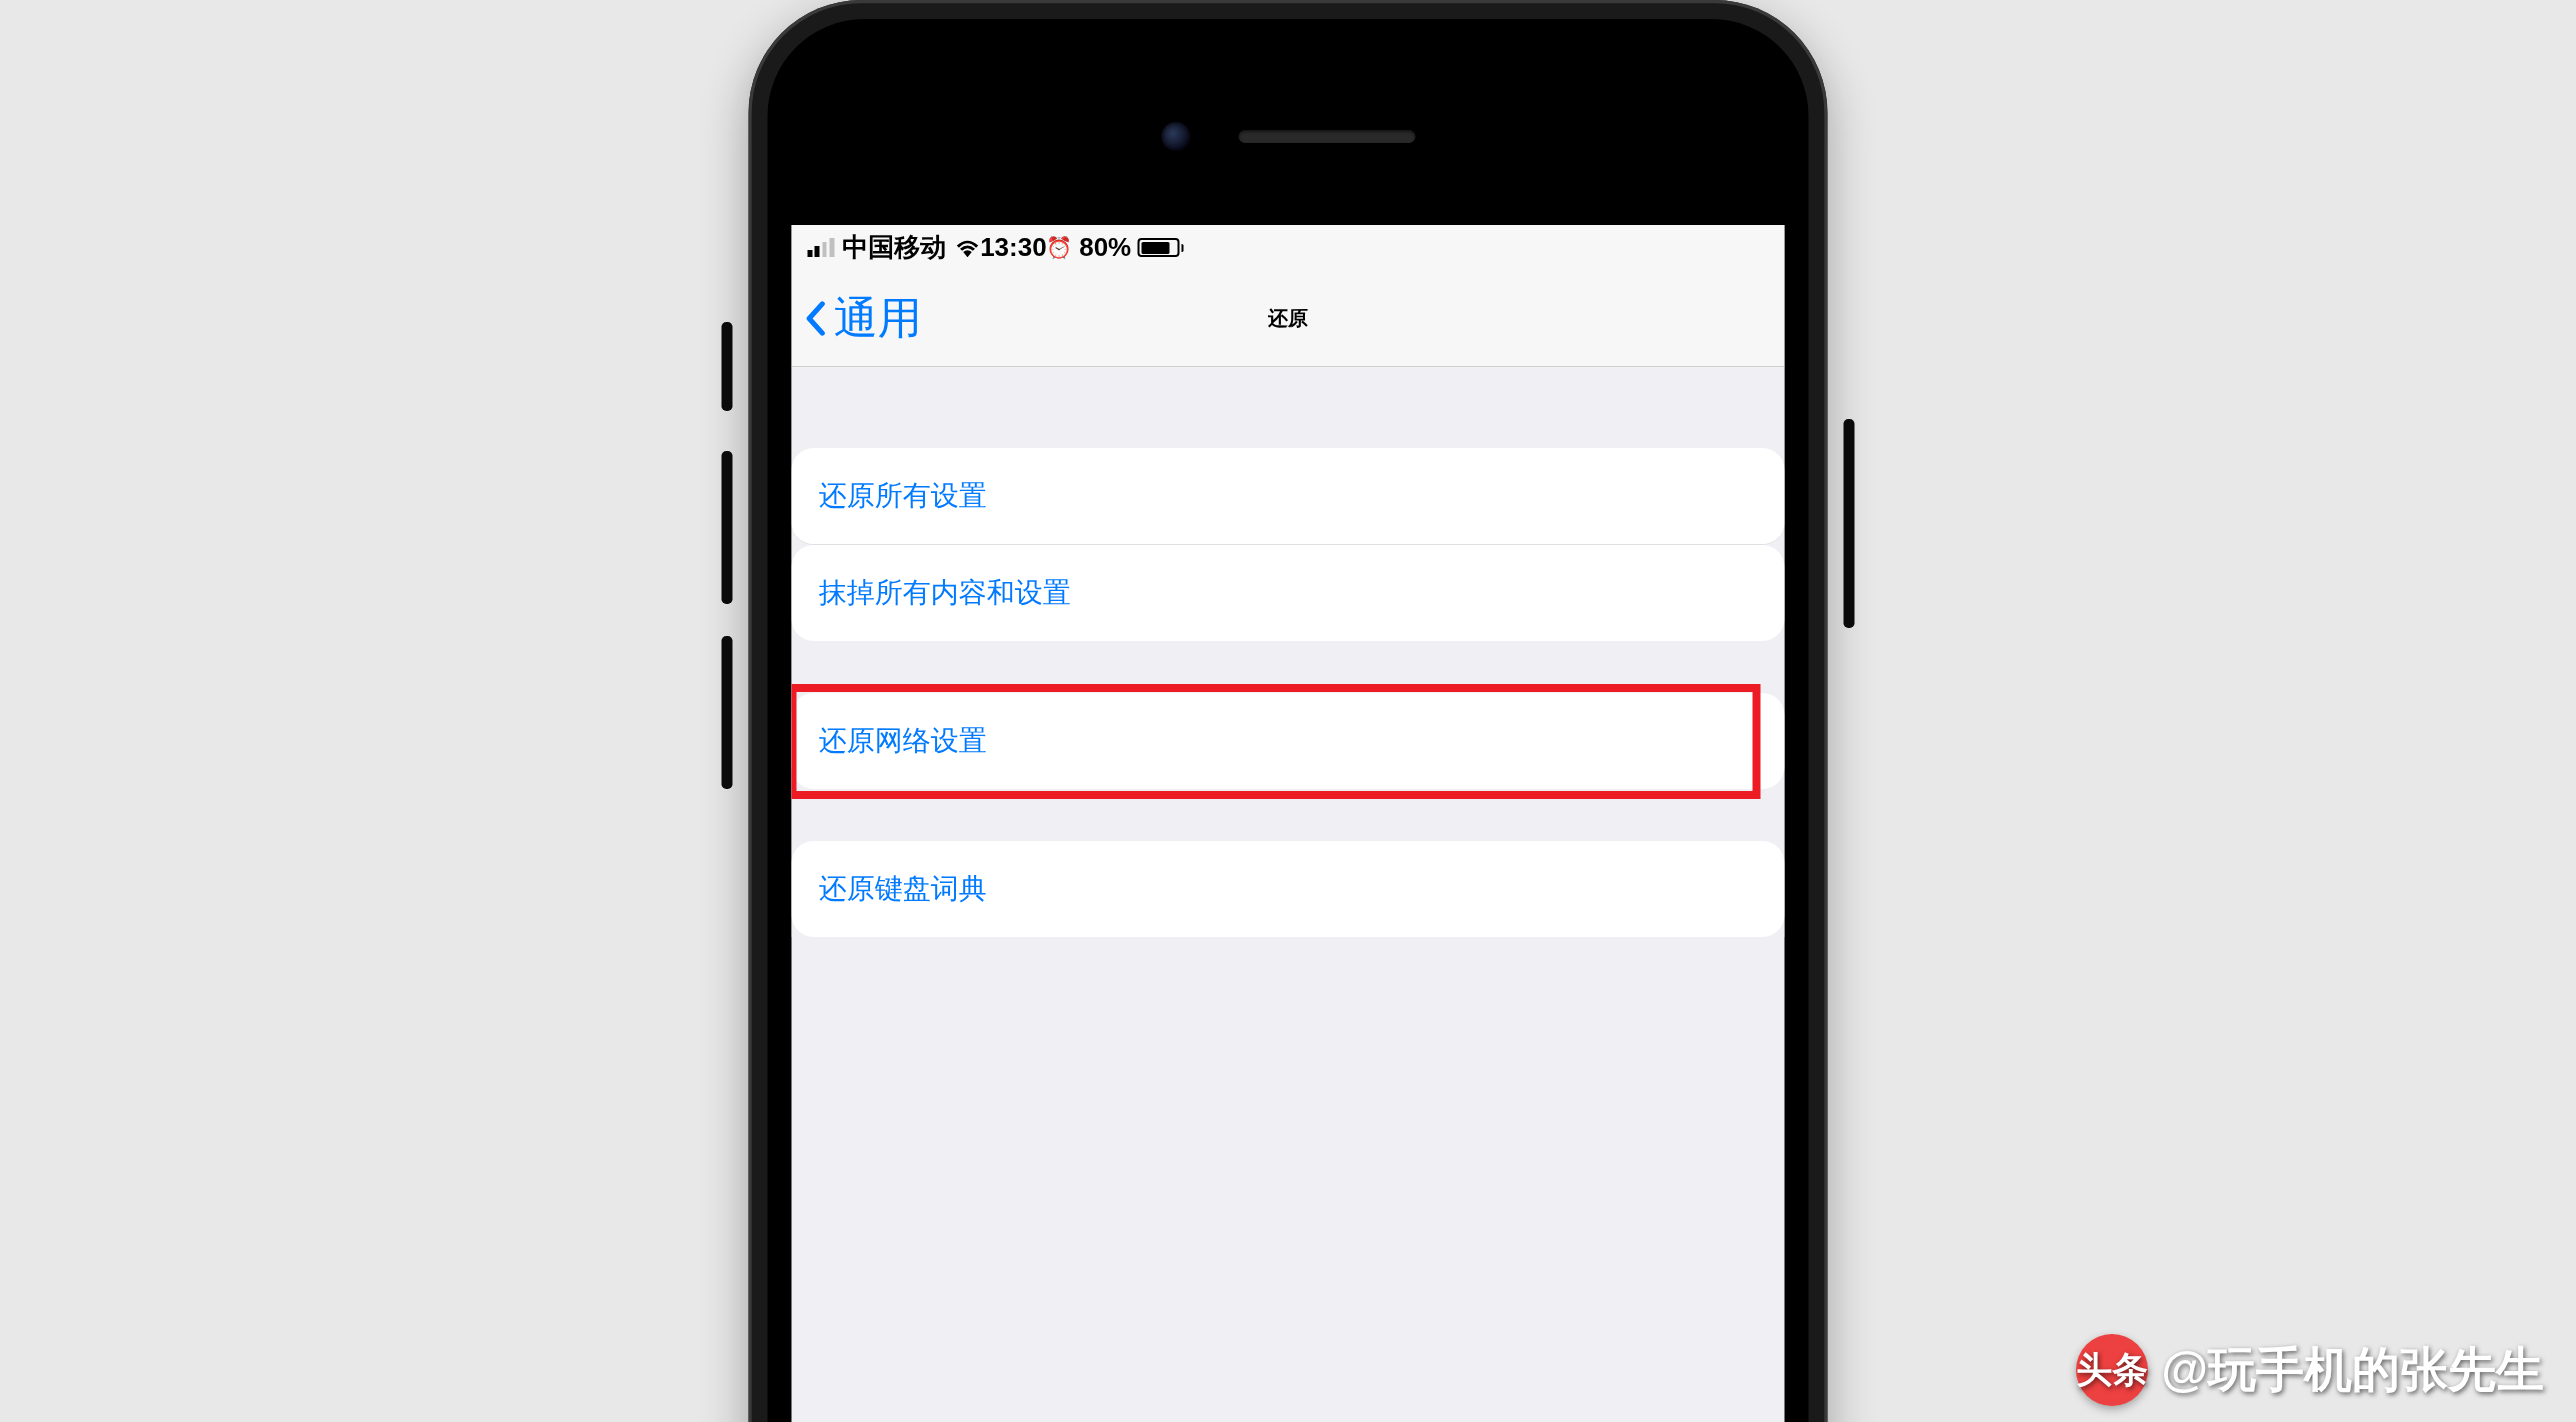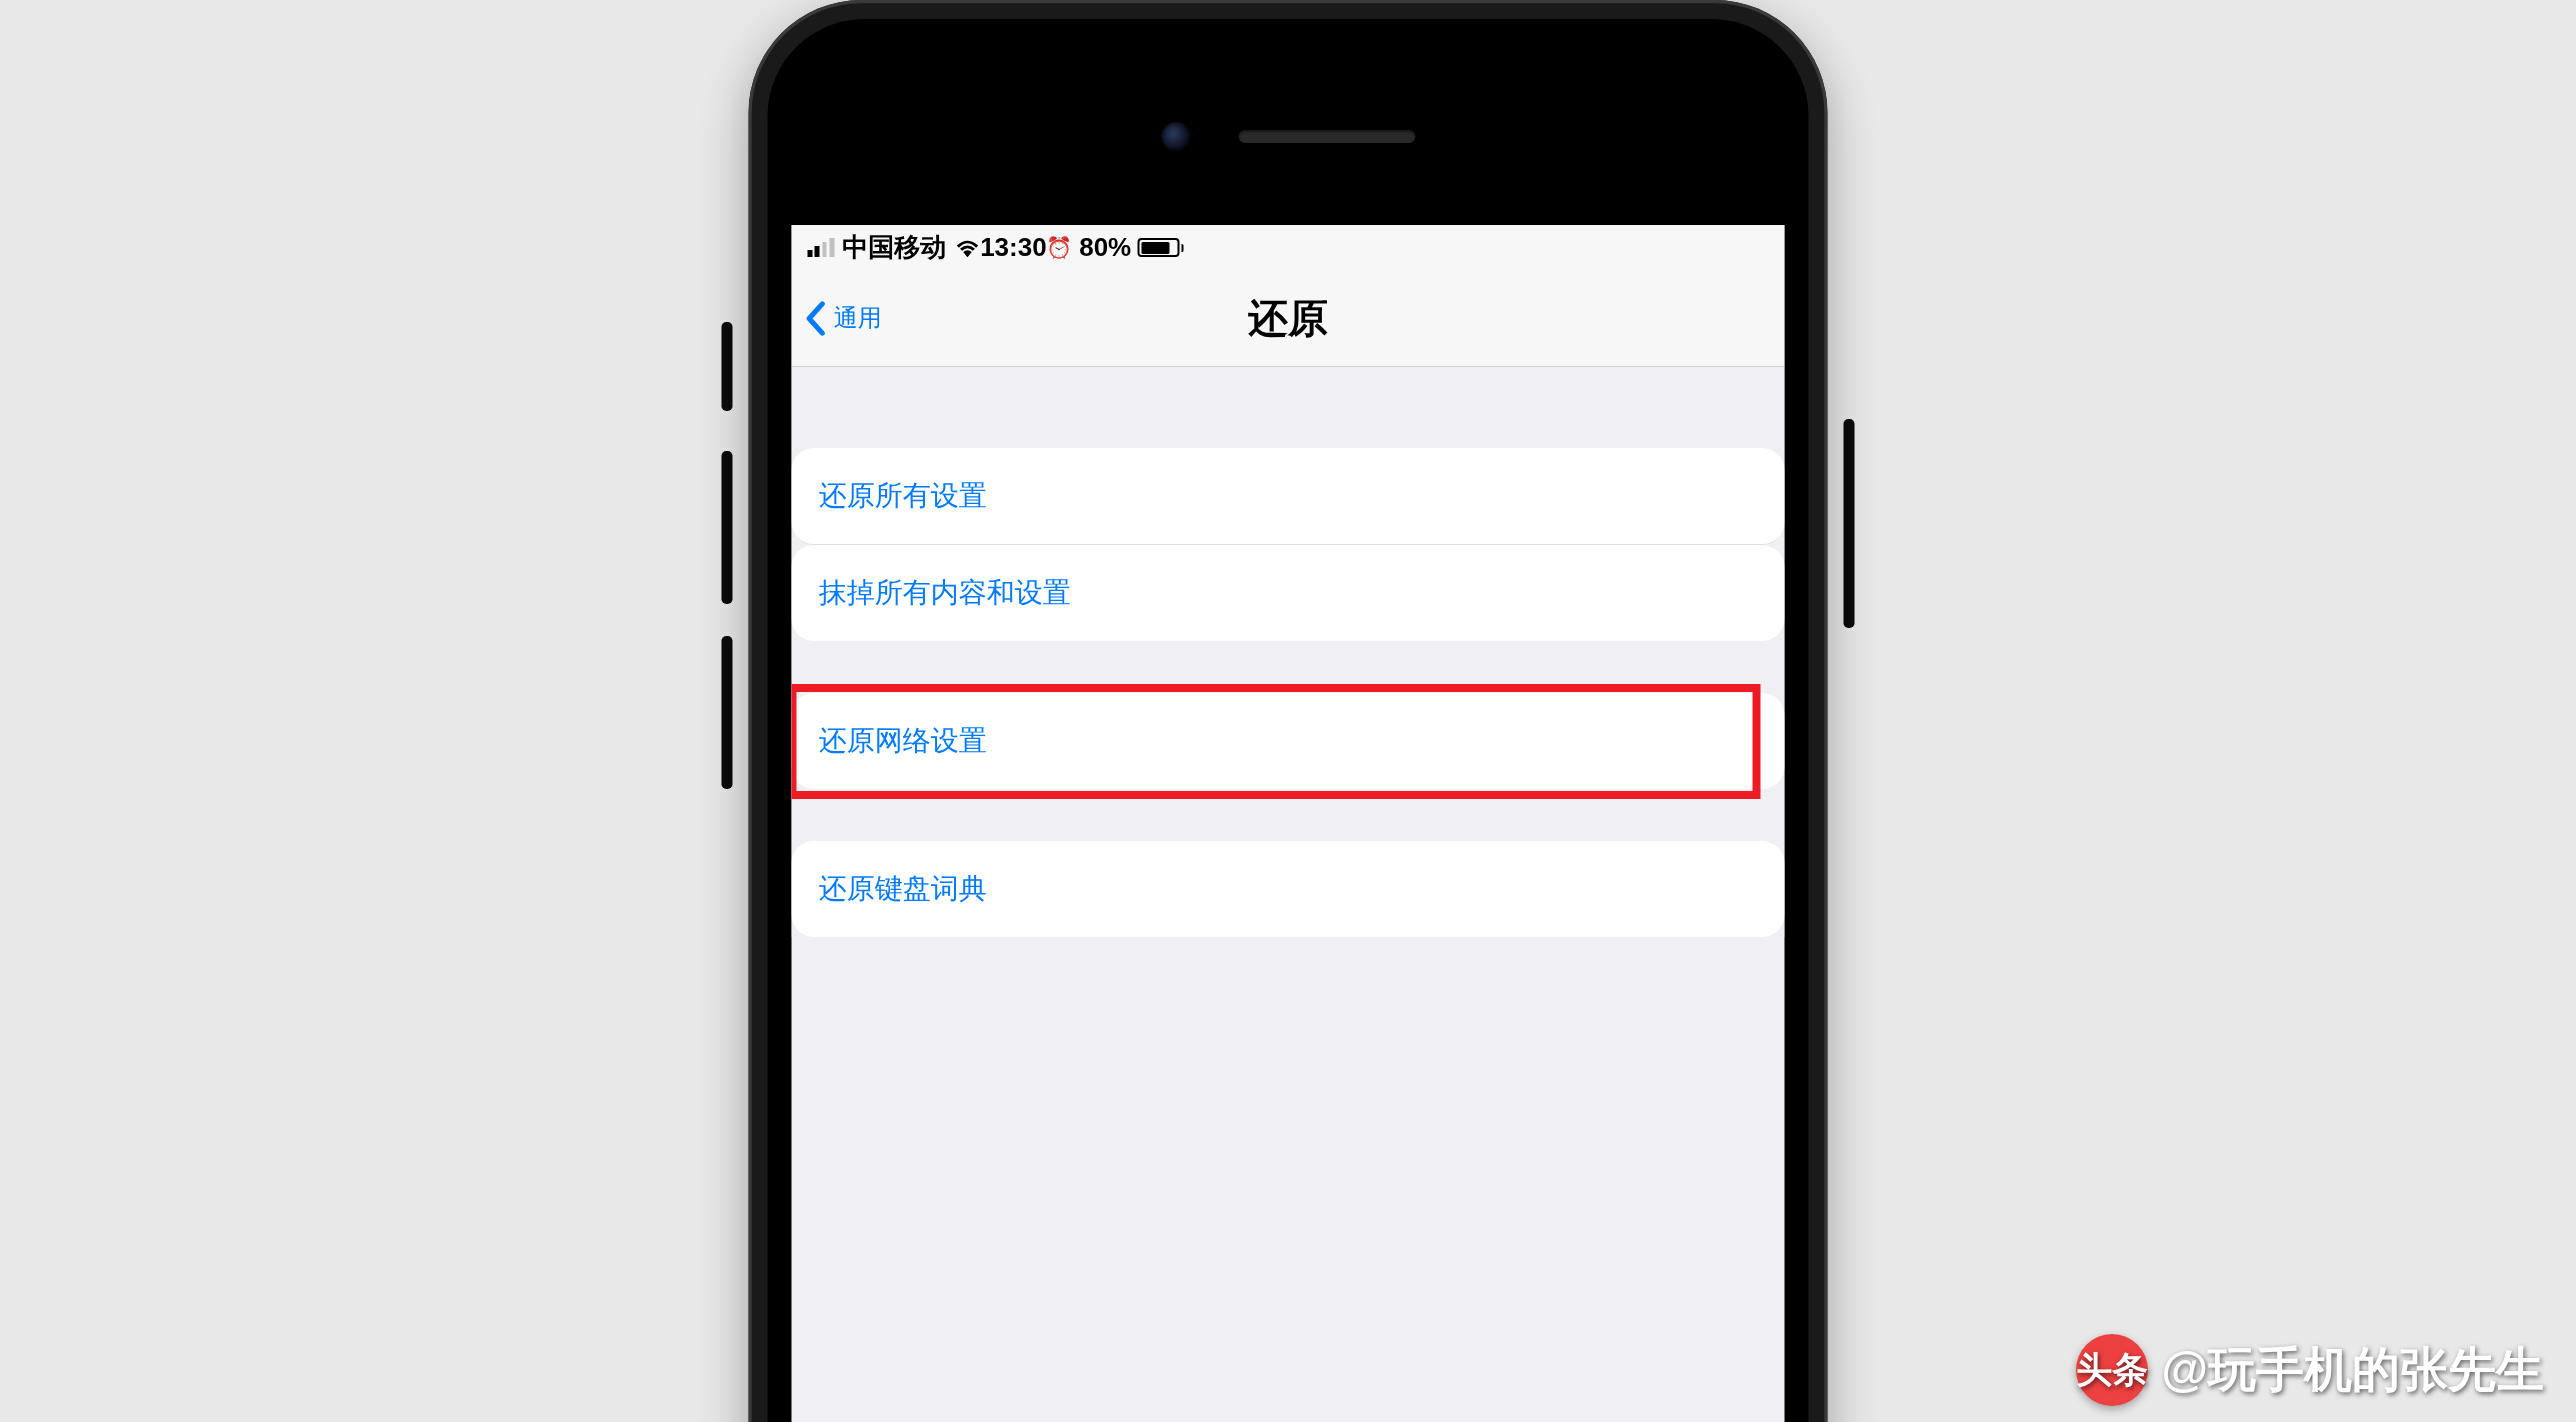--- a/index.html
+++ b/index.html
@@ -168,32 +168,32 @@
       border-bottom: 1.6px solid #cecece;
       display: flex;
       align-items: center;
       position: relative;
     }
     .back-button {
       display: flex;
       align-items: center;
       padding: 0 13px;
       color: #007aff;
-      font-size: 24px;
+      font-size: 44px;
     }
     .back-chevron {
       width: 21px;
       height: 35px;
       margin-right: 8px;
     }
     .nav-title {
       position: absolute;
       left: 50%;
       transform: translateX(-50%);
-      font-size: 40px;
+      font-size: 20px;
       font-weight: 700;
       color: #000;
     }
     .settings-content {
       background: #efeff4;
     }
     .section-spacer {
       height: 81px;
     }
     .section-spacer.small {

